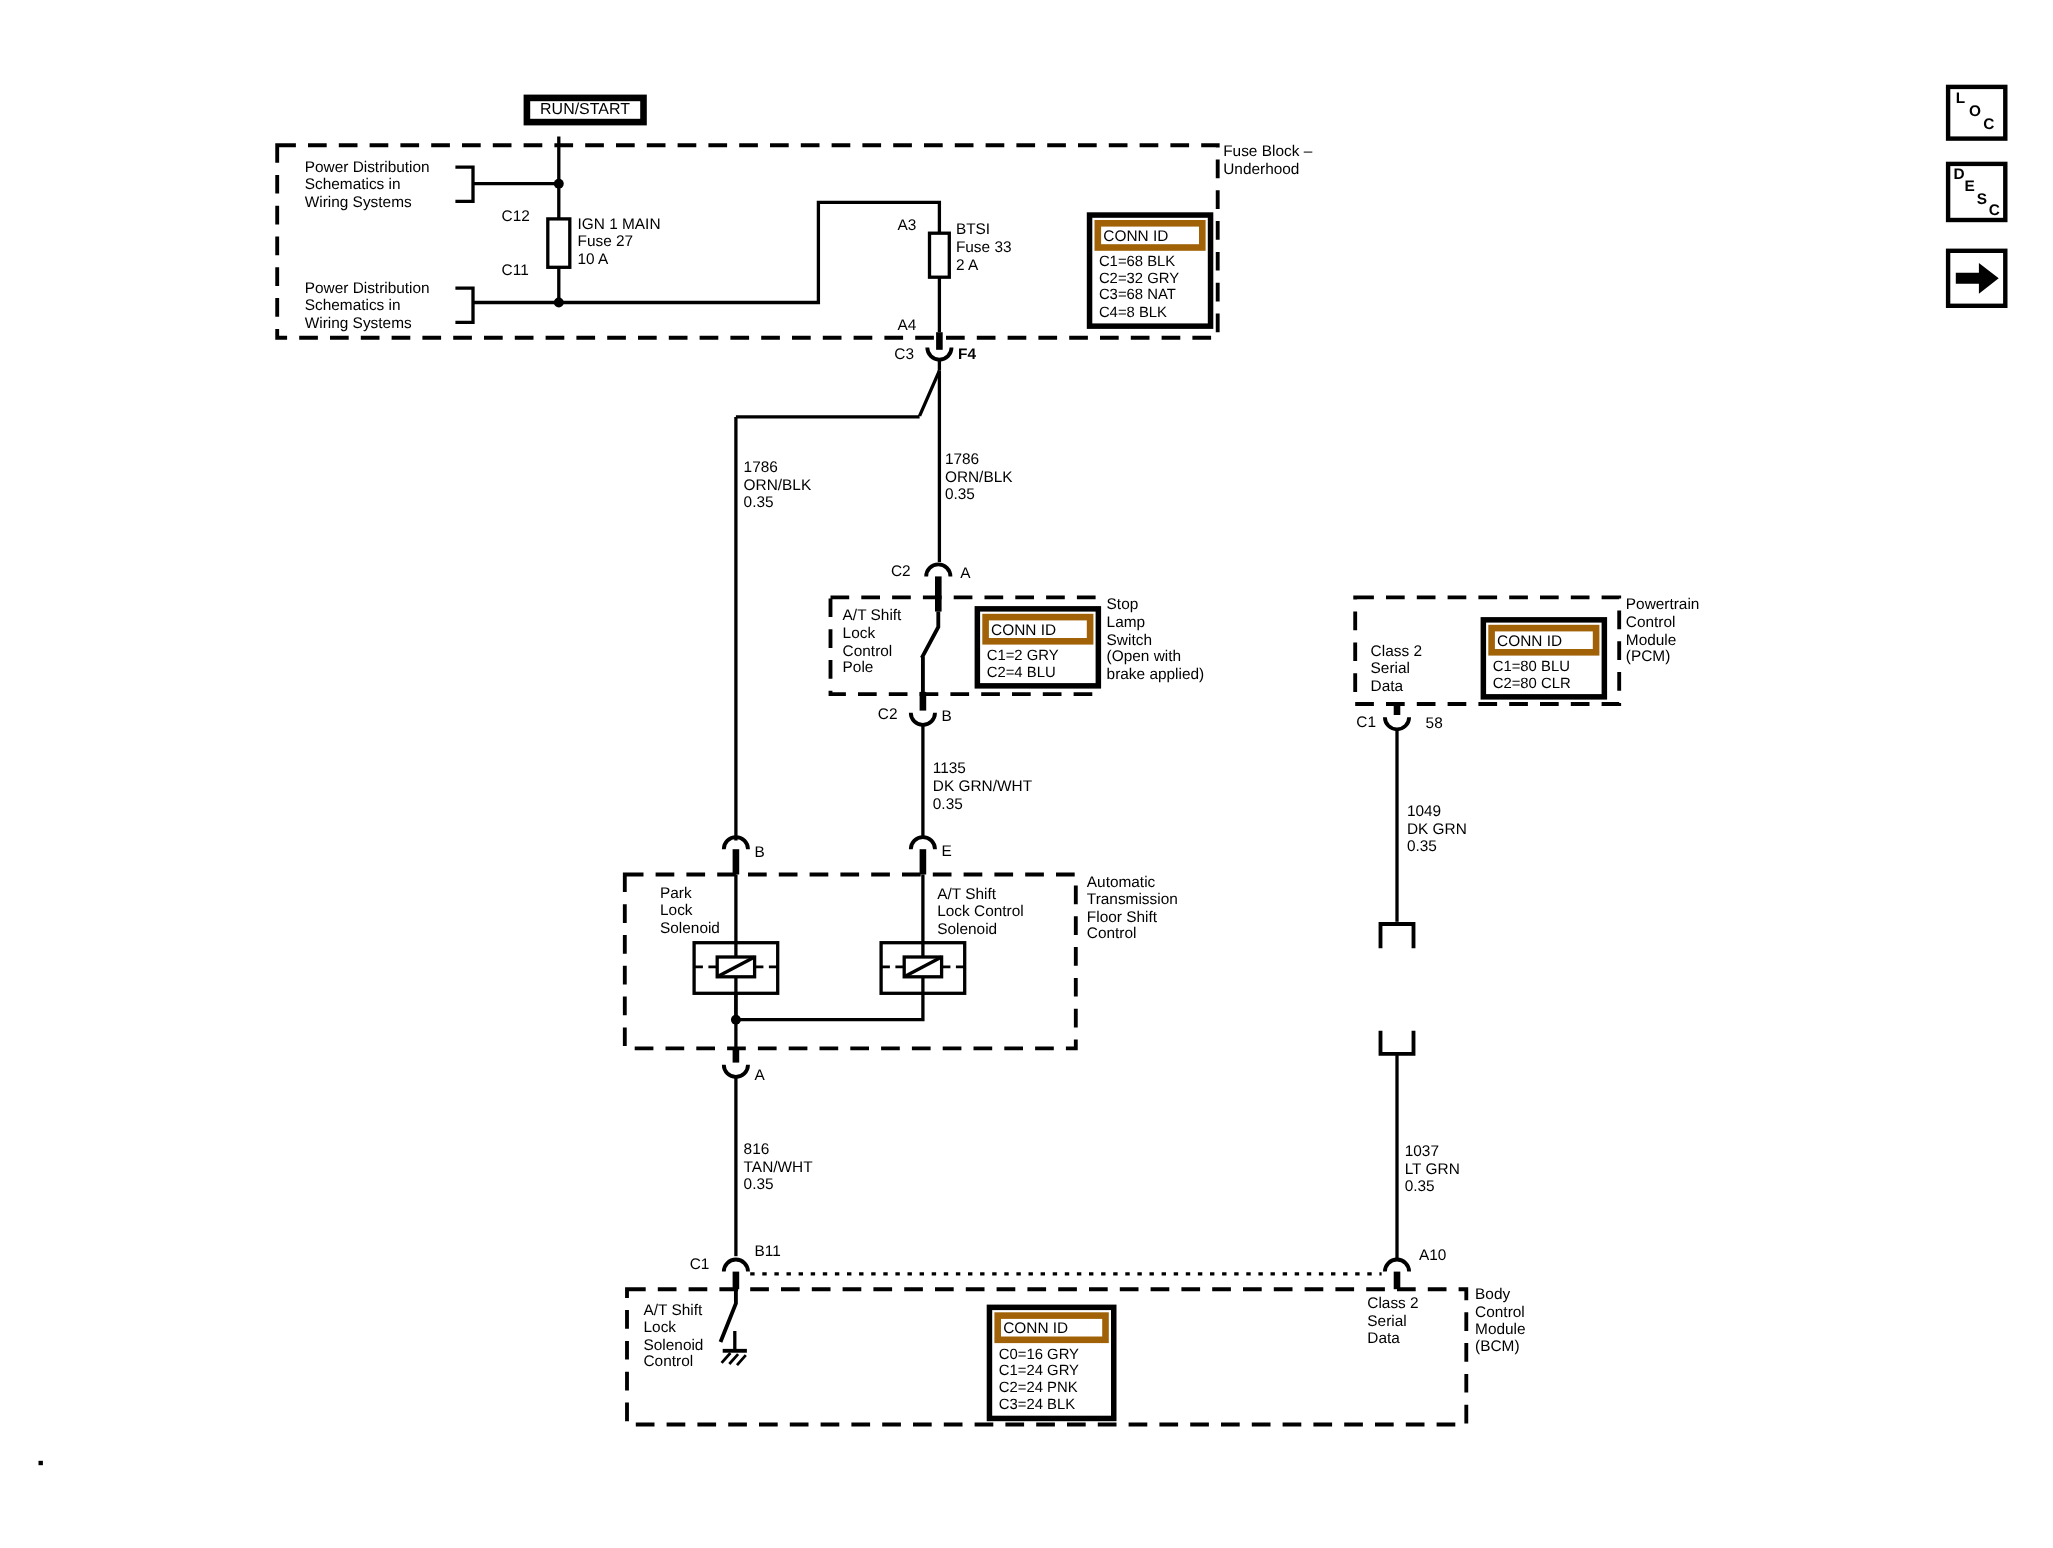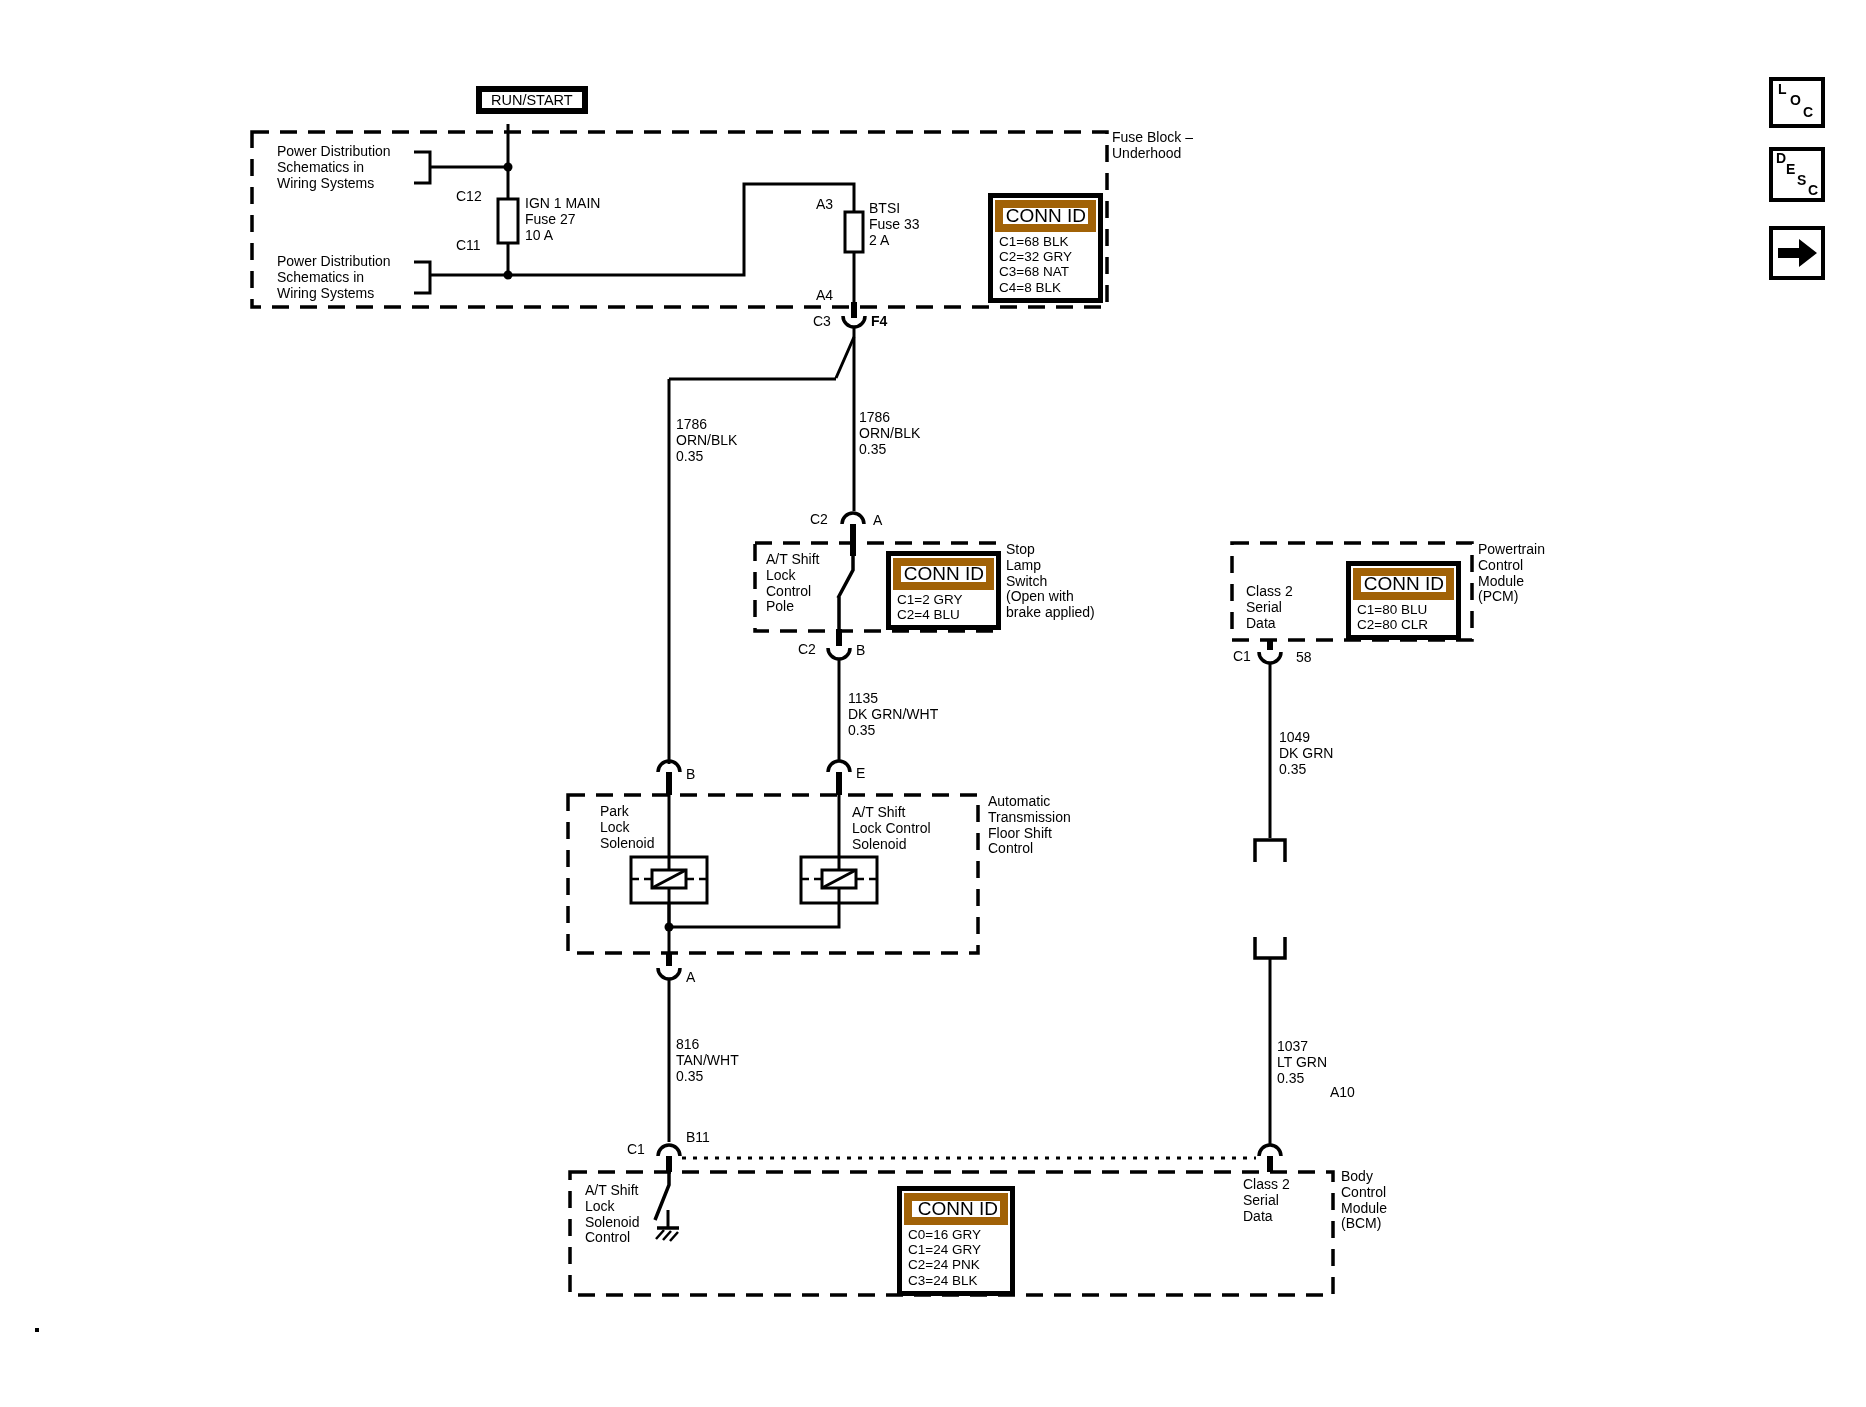--- a/index.html
+++ b/index.html
@@ -3,21 +3,21 @@
 <meta charset="utf-8">
 <style>
   html,body{margin:0;padding:0;background:#fff;}
   .canvas{position:relative;width:1866px;height:1407px;background:#ffffff;
           font-family:"Liberation Sans",sans-serif;color:#000;overflow:hidden;}
   svg.wiring{position:absolute;left:0;top:0;z-index:1;}
   .lbl{position:absolute;white-space:pre-line;font-size:14px;line-height:15.8px;z-index:2;}
   .runstart{position:absolute;left:452px;top:86px;border:6px solid #000;background:#fff;
             padding:0 9px;font-size:14.5px;z-index:3;margin-left:24px;}
   .connid{position:absolute;border:5px solid #000;background:#fff;z-index:3;padding:2px;}
-  .connid .ctitle{border:8px solid #a16207;text-align:right;font-size:19px;line-height:16px;padding:0 2px;}
+  .connid .ctitle{border:6px solid #a16207;text-align:left;font-size:14px;line-height:16px;padding:0 2px;}
   .connid .crows{padding:2px 3px 1px 4px;font-size:13.5px;line-height:15.2px;}
   .solidbox{position:absolute;border:5px solid #000;background:#fff;z-index:3;
             padding:5px 7px;font-size:14px;line-height:15.8px;white-space:pre-line;}
   .navbtn{position:absolute;width:48px;height:43px;border:4px solid #000;background:#fff;
           z-index:3;cursor:pointer;}
   .navbtn span{position:absolute;font-size:14px;font-weight:700;line-height:14px;}
   .dot-artifact{position:absolute;left:35px;top:1328px;width:4px;height:4px;background:#000;z-index:2;}
 </style>
 </head>
 <body>
@@ -218,21 +218,21 @@
     <div class="crows">
       <div>C0=16 GRY</div>
       <div>C1=24 GRY</div>
       <div>C2=24 PNK</div>
       <div>C3=24 BLK</div>
     </div>
   </div>
   <div class="lbl" style="left:1243px;top:1177px;">Class 2
 Serial
 Data</div>
-  <div class="lbl" style="left:1290px;top:1085px;margin-left:40px;">A10</div>
+  <div class="lbl" style="left:1290px;top:1133px;">A10</div>
   <div class="lbl" style="left:1341px;top:1169px;">Body
 Control
 Module
 (BCM)</div>
 
   <div class="navbtn" style="left:1769px;top:77px;">
     <span style="left:5px;top:1px;">L</span>
     <span style="left:17px;top:12px;">O</span>
     <span style="left:30px;top:24px;">C</span>
   </div>

